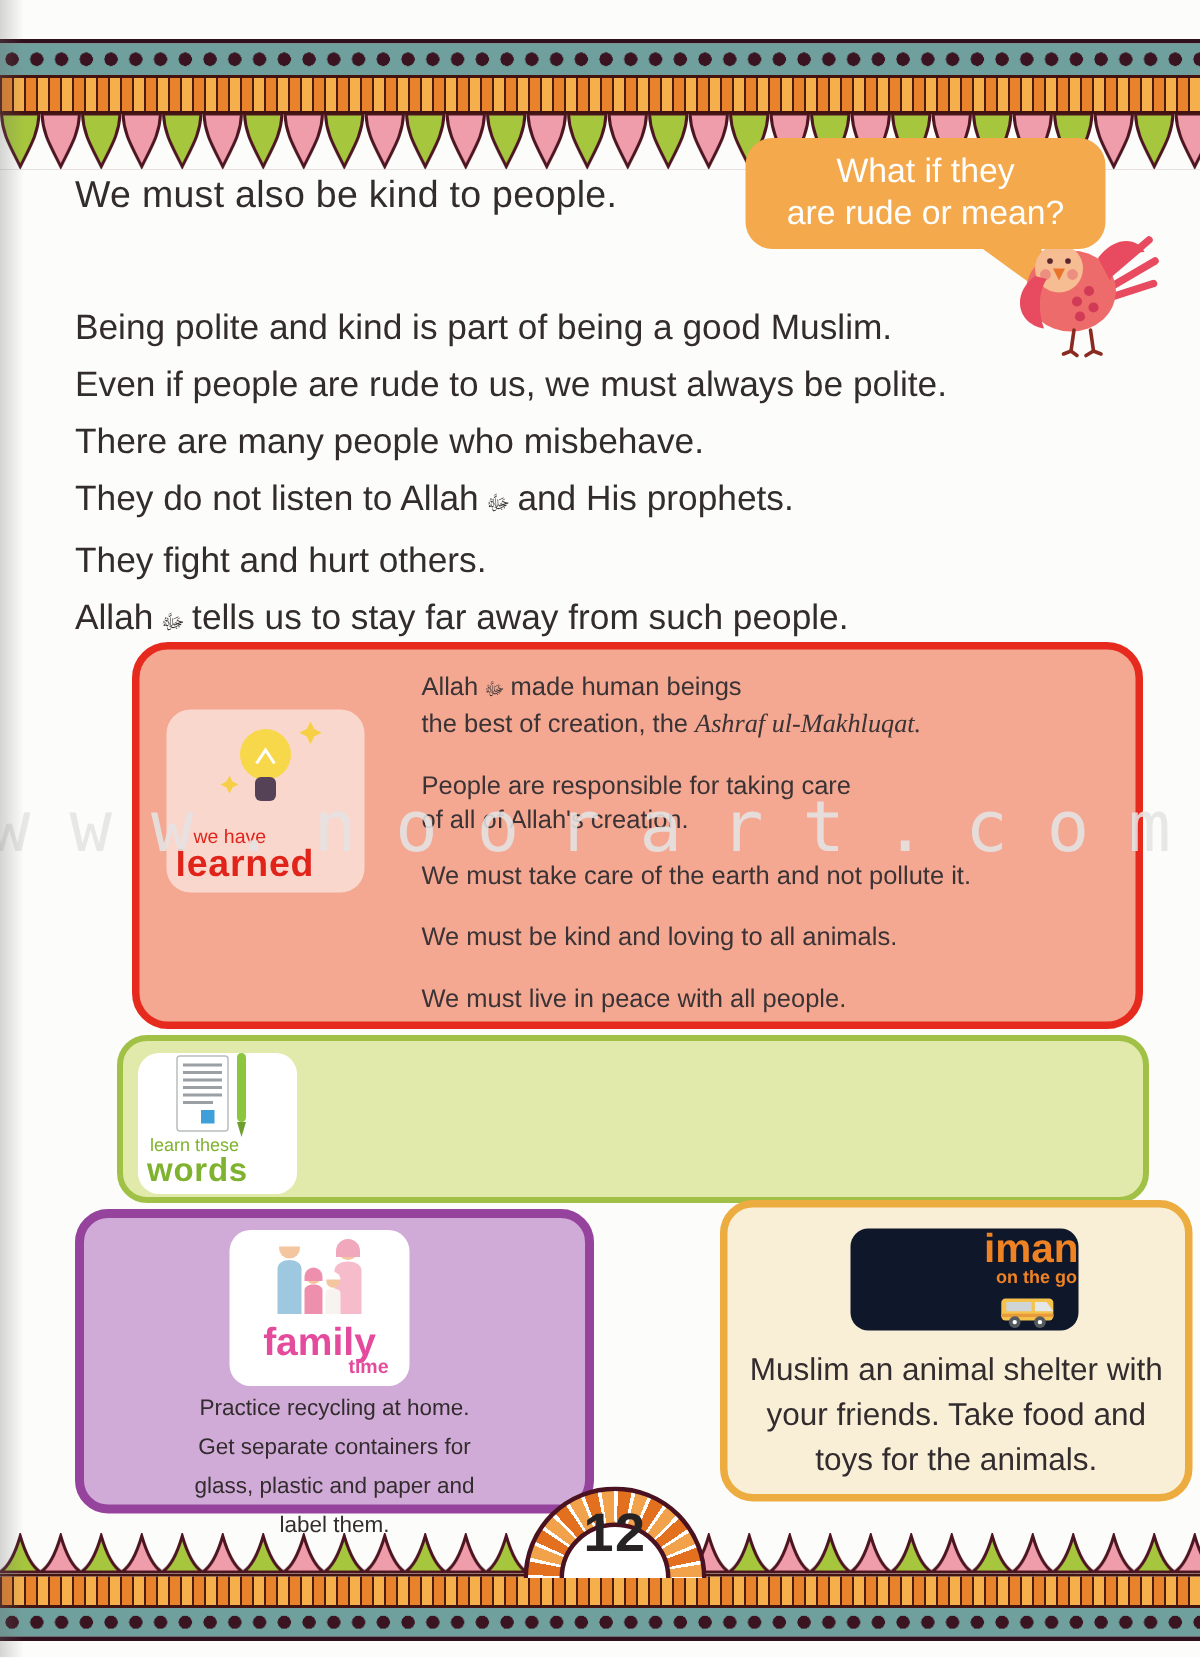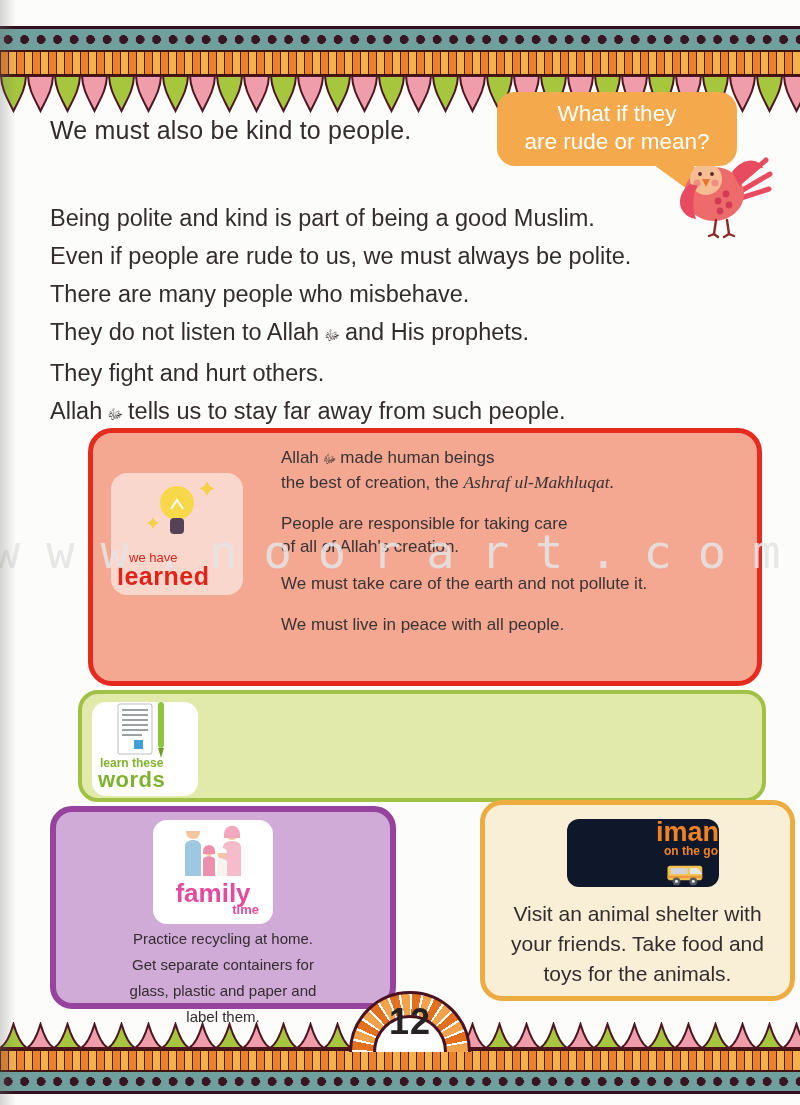--- a/index.html
+++ b/index.html
@@ -39,21 +39,21 @@
   #learned .items{position:absolute;left:188px;top:13px;font-size:17px;line-height:23px;color:#3a3335;}
   #learned .item{margin-bottom:18px;}
   #learned .item:nth-child(2){margin-bottom:14px;}
   #learned .item:last-child{margin-bottom:0;}
   .serif-italic{font-family:"Liberation Serif",serif;font-style:italic;font-size:17.5px;}
   #learned .honorific{font-size:12px;margin:0 4px;}
   
   #words{left:78px;top:690px;width:688px;height:112px;background:#e1eaaa;border:4px solid #a0c146;border-radius:20px;}
   #words .tile{left:10px;top:8px;width:106px;height:94px;background:#ffffff;border-radius:14px;}
   .words-label{position:absolute;left:6px;bottom:5px;line-height:1;color:#7fb22e;}
-  .words-label .sm{display:block;font-size:12px;margin-left:2px;font-weight:bold;}
+  .words-label .sm{display:block;font-size:12px;margin-left:2px;}
   .words-label .bg{display:block;font-size:22px;font-weight:bold;letter-spacing:.5px;}
   .words-rows{position:absolute;left:182px;right:14px;top:0;height:100%;display:flex;flex-direction:column;
     justify-content:center;gap:24px;}
   .wrow{display:flex;justify-content:center;font-size:20px;color:#3a3335;}
   .wrow.r1{gap:62px;}
   .wrow.r2{gap:48px;}
   
   #family{left:50px;top:806px;width:346px;height:203px;background:#d0abd7;border:6px solid #95439c;border-radius:22px;}
   #family .tile{left:97px;top:8px;width:120px;height:104px;background:#ffffff;border-radius:14px;text-align:center;}
   .family-label{line-height:1;color:#e44b9d;margin-top:-2px;}
@@ -170,20 +170,21 @@
     <div class="items">
       <div class="item">
         <div><span>Allah</span><span class="honorific">ﷻ</span><span>made human beings</span></div>
         <div><span>the best of creation, the </span><span class="serif-italic">Ashraf ul-Makhluqat.</span></div>
       </div>
       <div class="item">
         <div>People are responsible for taking care</div>
         <div>of all of Allah's creation.</div>
       </div>
       <div class="item">We must take care of the earth and not pollute it.</div>
+      <div class="item">We must be kind and loving to all animals.</div>
       <div class="item">We must live in peace with all people.</div>
     </div>
   </div>
 
   <div class="abs box" id="words">
     <div class="tile">
       <svg width="106" height="58" viewBox="0 0 106 58">
         <rect x="26" y="2" width="34" height="50" rx="2" fill="#ffffff" stroke="#b9bdbf"></rect>
         <g stroke="#9aa0a3" stroke-width="2">
           <line x1="30" y1="8" x2="56" y2="8"></line>
@@ -244,21 +245,21 @@
         <path d="M8,16 h30 v11 h-30 Z" fill="#cfd4d6"></path>
         <path d="M42,16 h14 l8,11 h-22 Z" fill="#e3e7e8"></path>
         <rect x="2" y="30" width="62" height="4" fill="#e89b3c"></rect>
         <circle cx="18" cy="40" r="7" fill="#555a60"></circle>
           <circle cx="18" cy="40" r="2.6" fill="#ffffff"></circle>
         <circle cx="48" cy="40" r="7" fill="#555a60"></circle>
           <circle cx="48" cy="40" r="2.6" fill="#ffffff"></circle>
       </svg>
     </div>
     <div class="iman-text">
-      <div>Visit an animal shelter with</div>
+      <div>Muslim an animal shelter with</div>
       <div>your friends. Take food and</div>
       <div>toys for the animals.</div>
     </div>
   </div>
 
   <div class="abs watermark">www.noorart.com</div>
 
   <div class="abs" id="arch">
     <div class="rays"></div>
     <div class="inner"></div>

